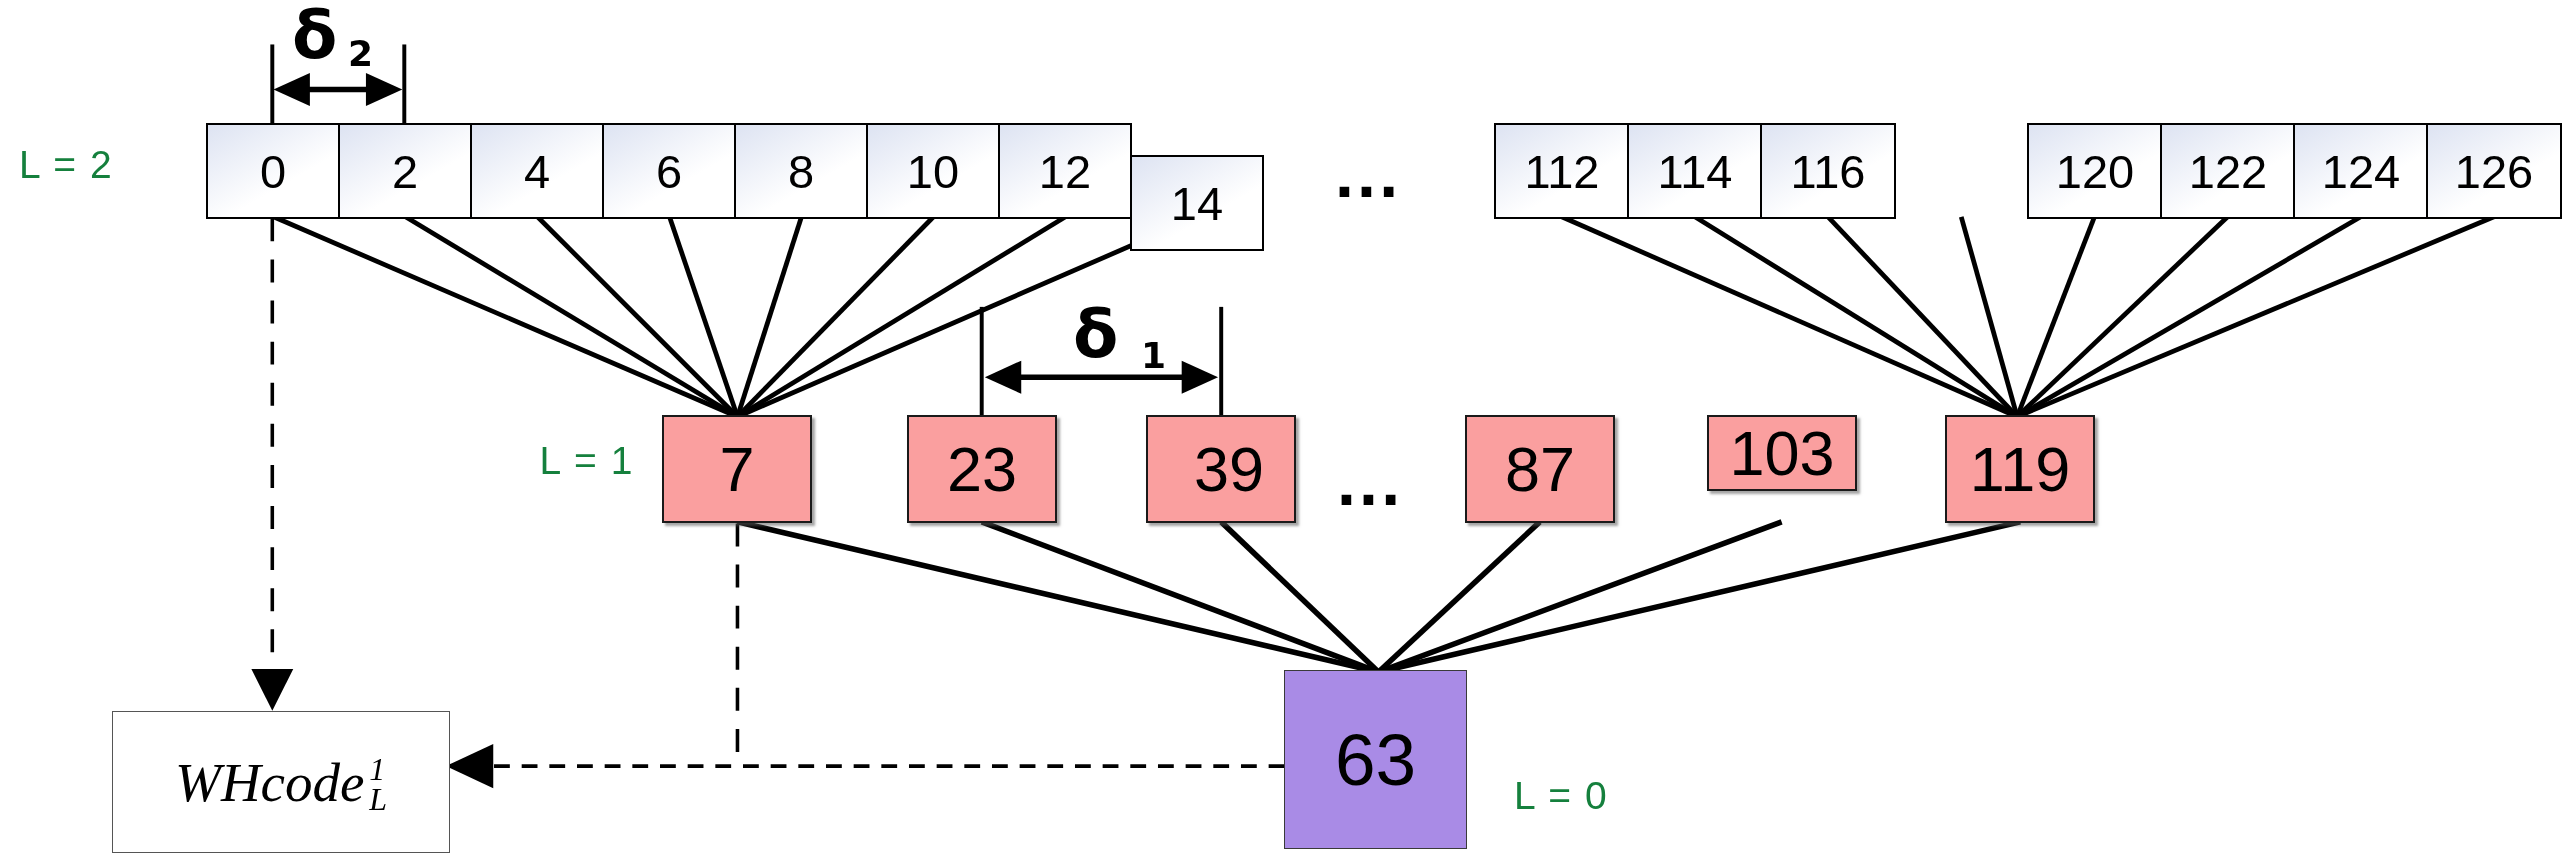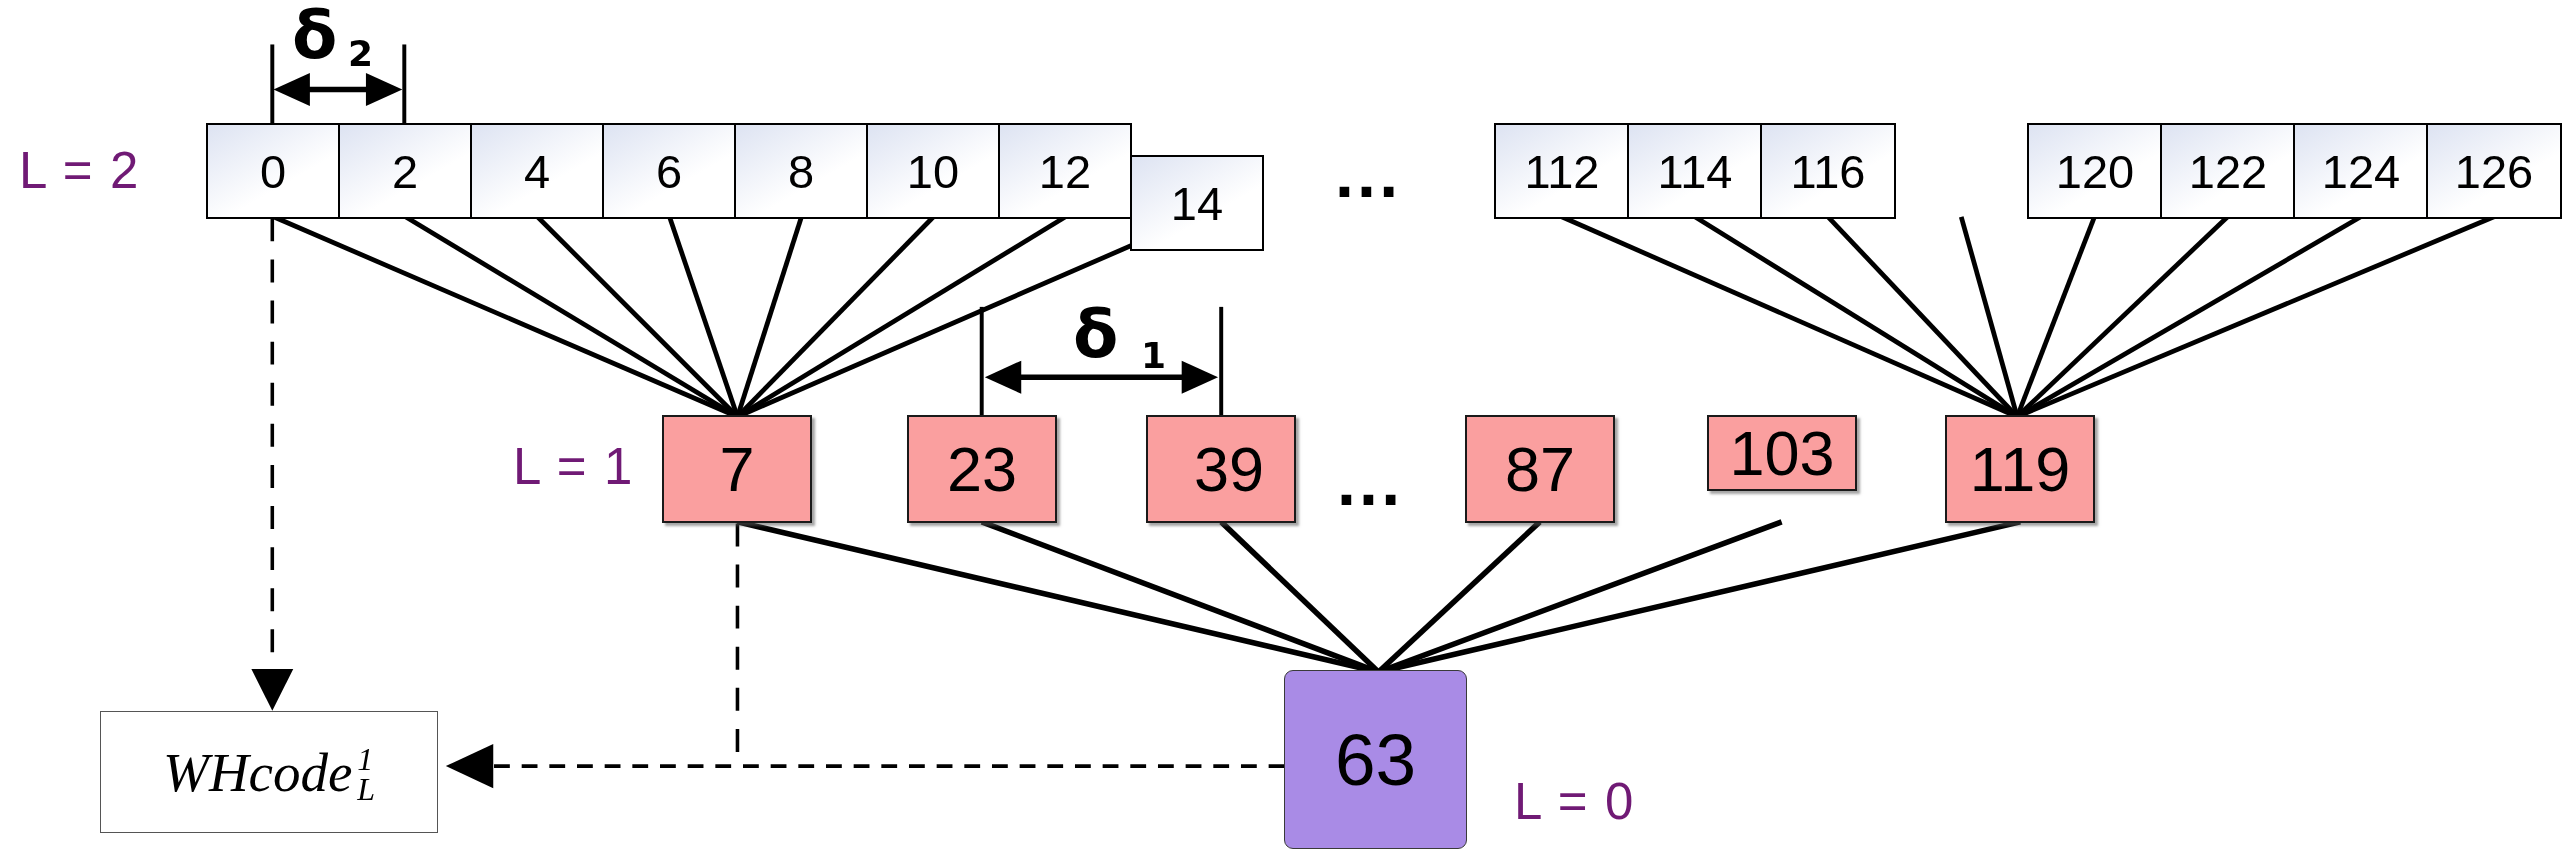--- a/index.html
+++ b/index.html
@@ -2,22 +2,22 @@
 <html style="font-size:12.6px"><head>
 <meta charset="utf-8">
 <style>
   html,body{margin:0;padding:0;background:#ffffff;}
   #canvas{
     position:relative;width:2576px;height:858px;background:#fff;overflow:hidden;
     font-family:"Liberation Sans","DejaVu Sans",sans-serif;color:#000;
   }
   #wires{position:absolute;left:0;top:0;width:2576px;height:858px;}
   .lvl-label{
-    position:absolute;font-size:51px;letter-spacing:1.6px;white-space:pre;
-    line-height:1;color:#701a75;
+    position:absolute;font-size:39px;letter-spacing:1.6px;white-space:pre;
+    line-height:1;color:#15803d;
   }
   .cell{
     position:absolute;box-sizing:border-box;border:2.4px solid #000;
     background:linear-gradient(150deg,var(--cellTint) 0%,#ffffff 62%,#ffffff 100%);
     display:flex;align-items:center;justify-content:center;
     font-size:47px;line-height:1;
   }
   .l1box{
     position:absolute;box-sizing:border-box;border:2.4px solid #1a1a1a;
     background:var(--l1Fill);
@@ -109,23 +109,23 @@
   <div class="delta-sym" style="left:1073px;top:302px;">δ</div>
   <div class="delta-sub" style="left:1141px;top:338px;">1</div>
 
   <div id="row-l2-left"></div>
   <div class="ellipsis" style="left:1335px;top:139px;">...</div>
   <div id="row-l2-right"></div>
 
   <div id="row-l1"></div>
   <div class="ellipsis" style="left:1337px;top:447px;">...</div>
 
-  <div id="l0box" style="left:1284px;top:670px;width:183px;height:179px;border-radius:9px;">63</div>
+  <div id="l0box" style="left:1284px;top:670px;width:183px;height:179px;">63</div>
 
-  <div id="whbox" style="left:100px;top:711px;width:338px;height:122px;">
+  <div id="whbox" style="left:112px;top:711px;width:338px;height:142px;">
     <span>WHcode</span>
       <span class="wh-stack">
         <span>1</span>
         <span>L</span>
       </span>
   </div>
 
 <div class="cell" style="left: 206px; top: 123px; width: 134px; height: 96px;">0</div>
     <div class="cell" style="left: 338px; top: 123px; width: 134px; height: 96px;">2</div>
     <div class="cell" style="left: 470px; top: 123px; width: 134px; height: 96px;">4</div>

